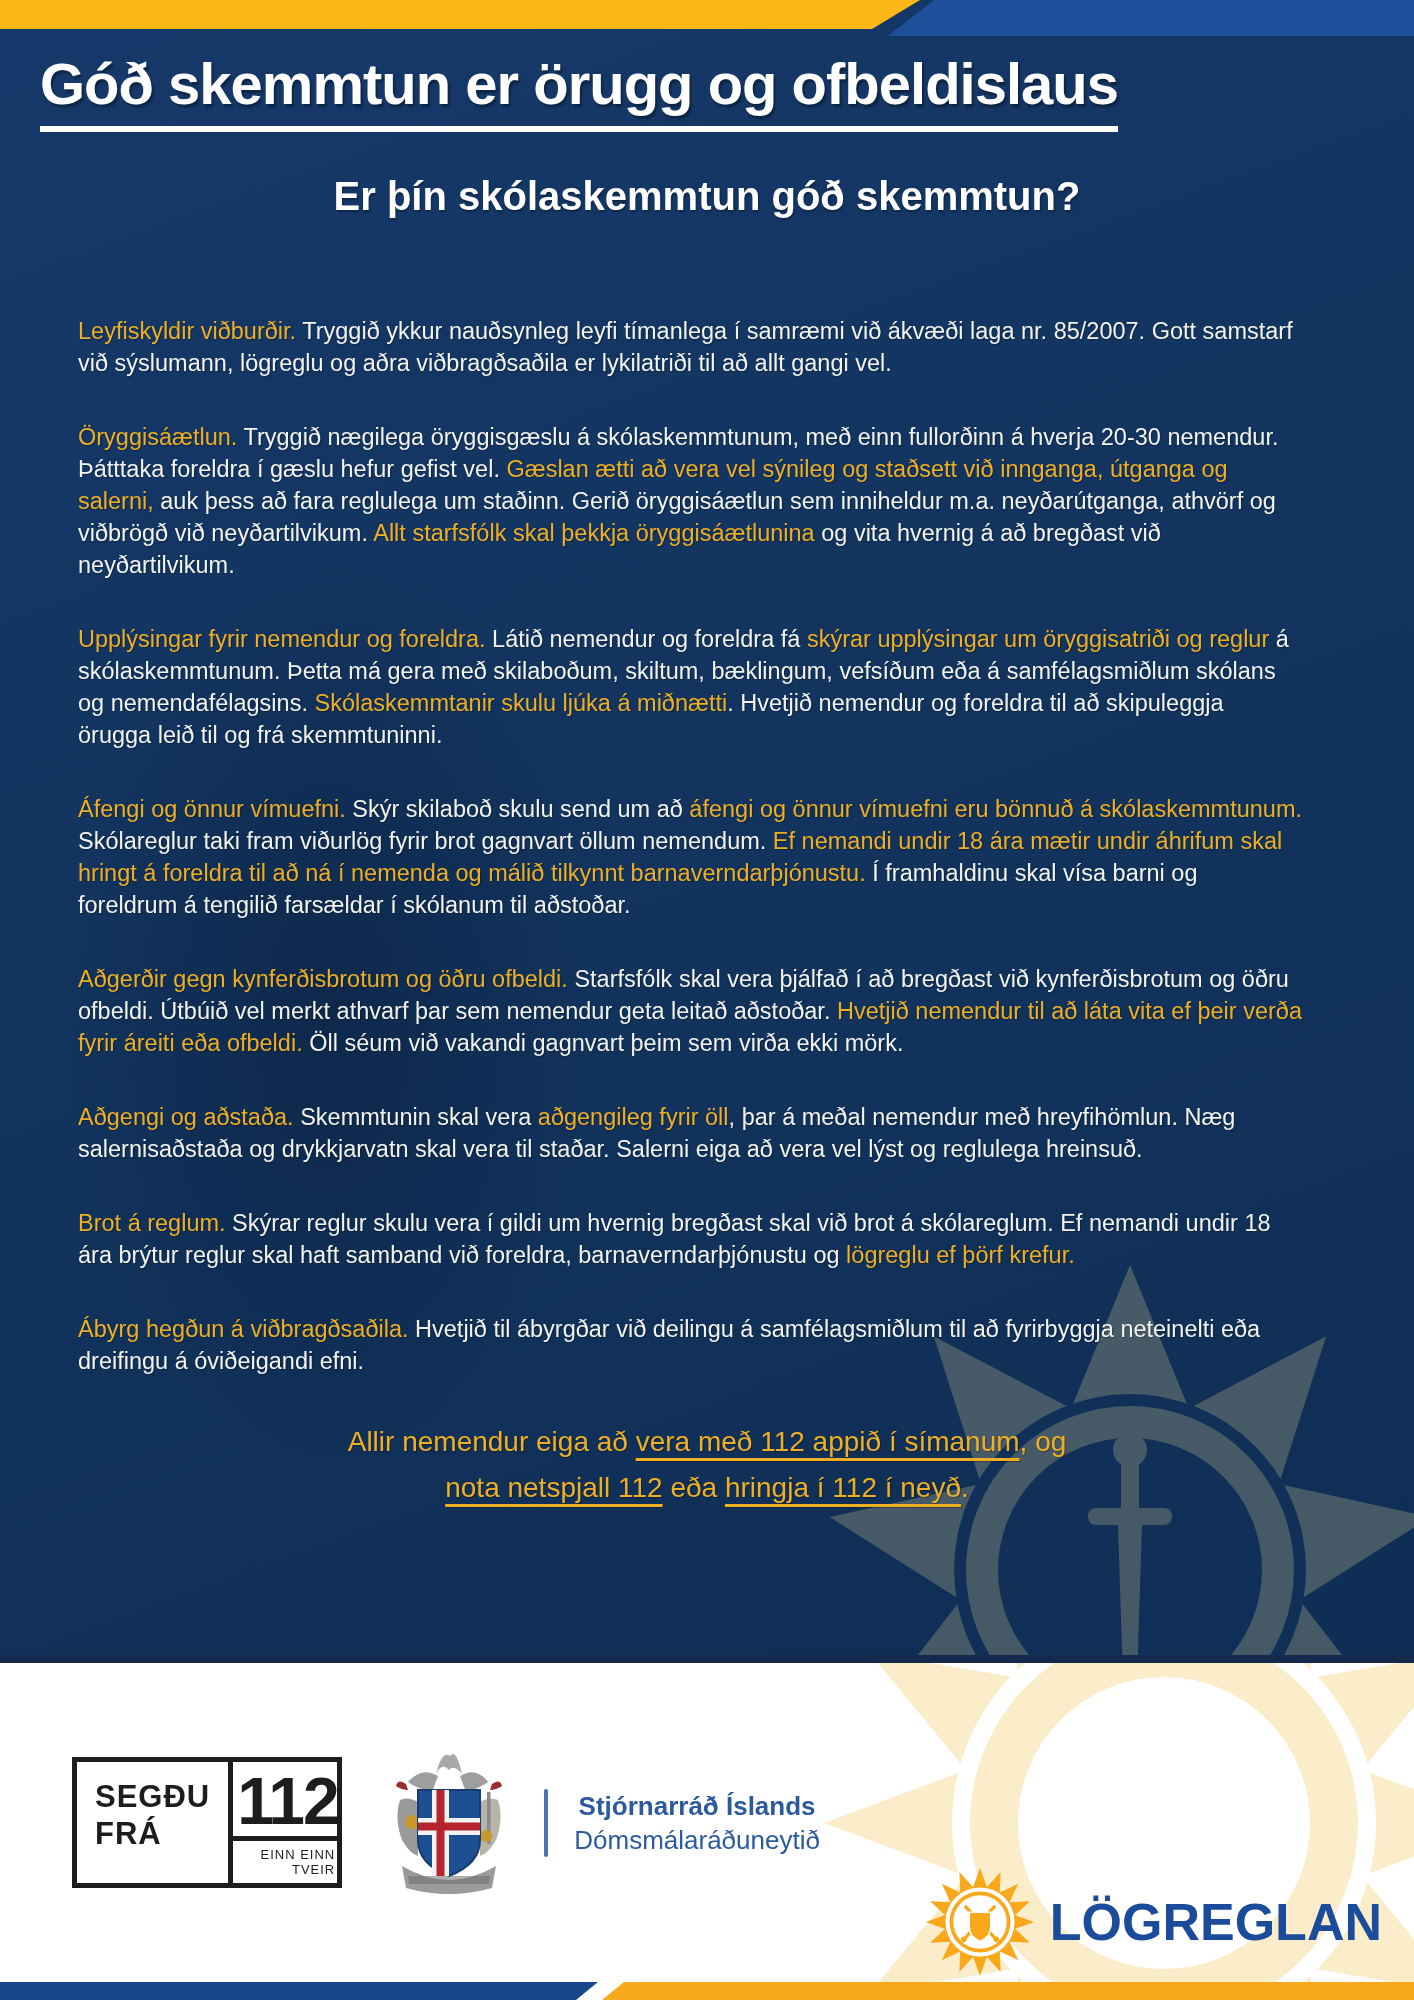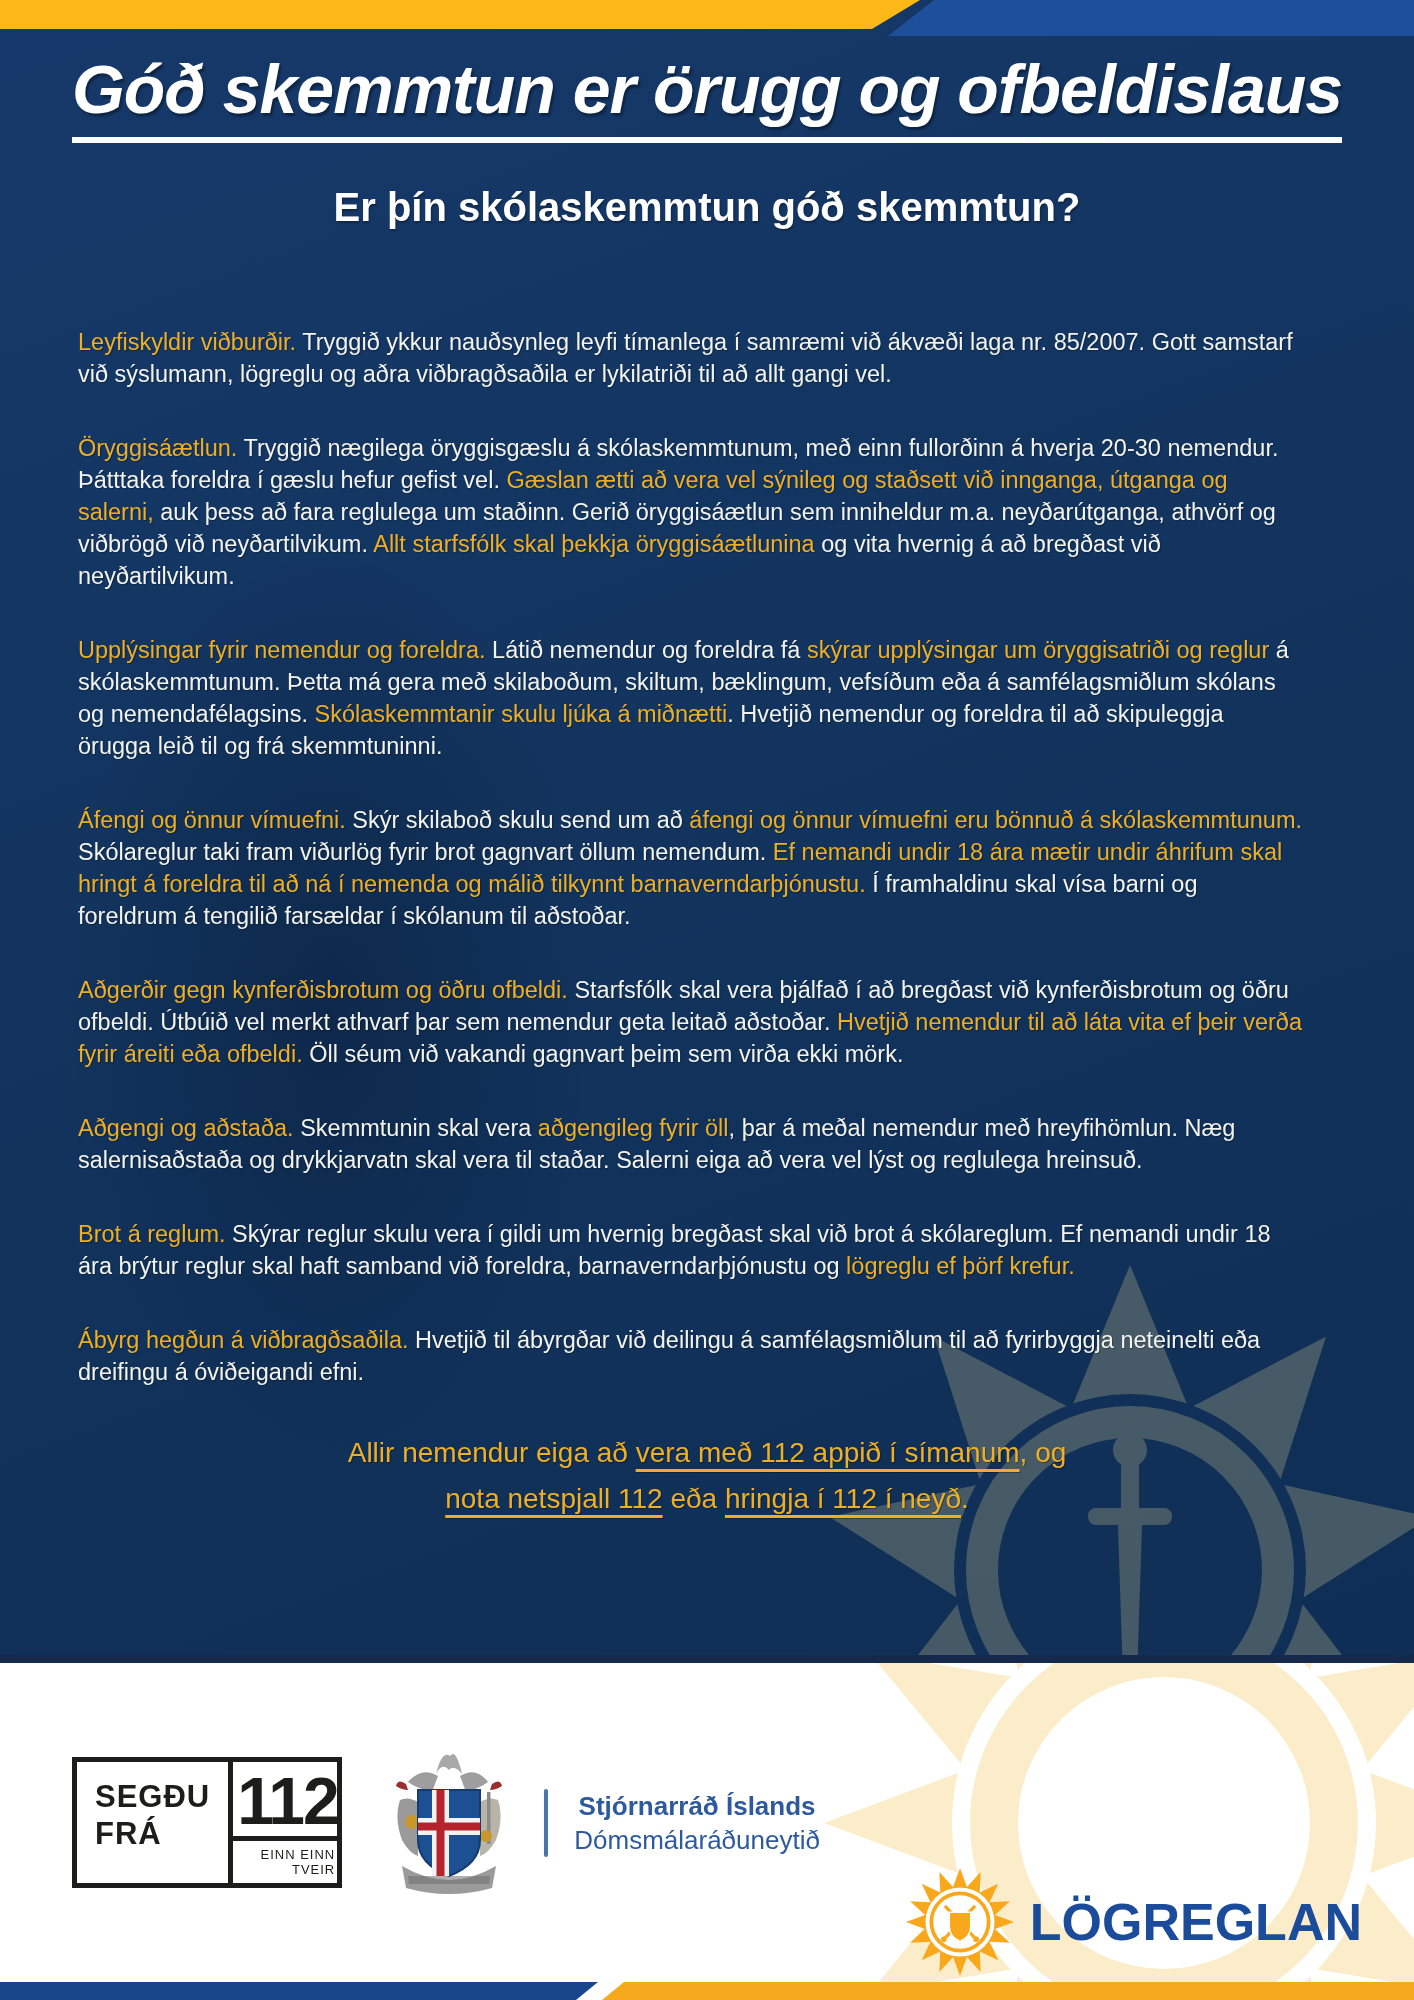--- a/index.html
+++ b/index.html
@@ -17,38 +17,38 @@
   .top-yellow{position:absolute;left:0;top:0;width:920px;height:29px;background:var(--top-yellow);
     clip-path:polygon(0 0,100% 0,calc(100% - 48px) 100%,0 100%);}
   .top-blue{position:absolute;left:888px;right:0;top:0;height:36px;background:var(--royal-blue);
     clip-path:polygon(46px 0,100% 0,100% 100%,0 100%);}
 
   .wm-soft{position:absolute;left:-40px;top:360px;width:820px;height:1300px;z-index:0;
     background:radial-gradient(closest-side at 45% 50%, rgba(3,12,30,.28), rgba(3,12,30,0) 72%);}
   .wm-navy{position:absolute;right:-36px;bottom:-255px;z-index:0;}
   .navy-content{position:relative;z-index:2;}
 
-  h1{margin:50px 40px 0;text-align:center;color:#fff;font-size:68px;font-weight:bold;
-    letter-spacing:-1px;text-shadow:2px 3px 2px rgba(0,0,0,.35);font-style:italic;}
+  h1{margin:50px 40px 0;color:#fff;font-size:58px;font-weight:bold;
+    letter-spacing:-1px;text-shadow:2px 3px 2px rgba(0,0,0,.35);}
   h1 .underlined{display:inline-block;border-bottom:6px solid #fff;padding-bottom:9px;}
   h2{margin:42px 40px 0;text-align:center;color:#fff;font-size:40px;font-weight:bold;
     text-shadow:1px 2px 2px rgba(0,0,0,.3);}
 
   .content{margin:96px 112px 0 78px;color:var(--white-text);font-size:23.5px;line-height:32px;}
   .content p{margin:0 0 42px;text-shadow:1px 1px 1px rgba(0,0,0,.28);}
   .seg-lead,.seg-hl{color:var(--gold);}
   .seg-body{color:var(--white-text);}
 
   .cta{margin-top:32px;text-align:center;color:var(--gold);font-size:28px;line-height:46px;
     text-shadow:1px 1px 1px rgba(0,0,0,.3);}
   .cta .u{text-decoration:underline;text-underline-offset:7px;text-decoration-thickness:2.5px;}
 
   .footer{position:relative;height:327px;background:#fff;border-top:8px solid #15294D;overflow:hidden;}
   .wm-footer{position:absolute;right:-130px;top:-50px;z-index:0;}
-  .footer-inner{position:relative;z-index:1;display:flex;align-items:center;height:100%;padding:0 52px 0 72px;}
+  .footer-inner{position:relative;z-index:1;display:flex;align-items:center;height:100%;padding:0 32px 0 72px;}
 
   .s112{display:flex;border:5px solid #1D1D1B;background:#fff;color:#1D1D1B;}
   .s112-left{border-right:5px solid #1D1D1B;padding:16px 18px 14px;font-weight:bold;font-size:31px;
     line-height:1.2;letter-spacing:1px;}
   .s112-right{display:flex;flex-direction:column;width:104px;}
   .s112-num{flex:1;border-bottom:5px solid #1D1D1B;font-size:66px;font-weight:bold;text-align:center;
     line-height:1.0;padding:6px 4px 2px;letter-spacing:-2px;}
   .s112-cap{font-size:13px;font-weight:normal;text-align:right;letter-spacing:1px;padding:6px 2px;}
 
   .arms{margin-left:46px;flex:none;}

